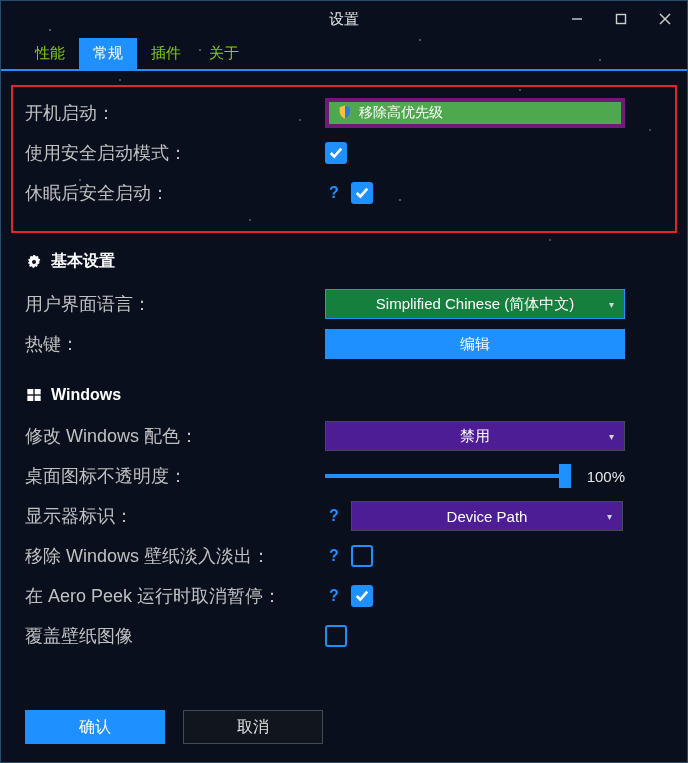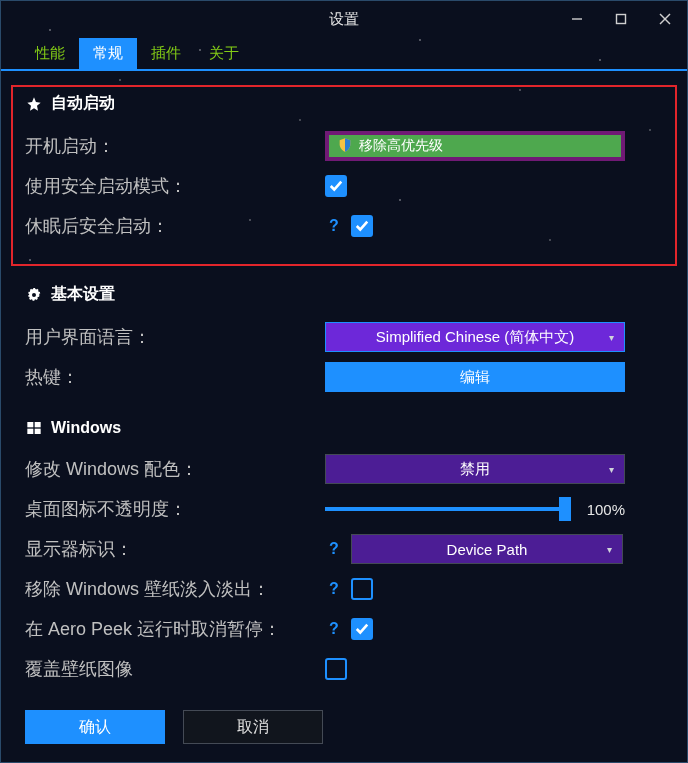--- a/index.html
+++ b/index.html
@@ -58,21 +58,21 @@
   .shield { width: 16px; height: 16px; }
   .checkbox {
     width: 22px; height: 22px; border: 2px solid #1e90ff; border-radius: 3px;
     display: inline-flex; align-items: center; justify-content: center;
     cursor: pointer;
   }
   .checkbox.checked { background: #1e90ff; }
   .checkbox svg { width: 14px; height: 14px; stroke: #fff; stroke-width: 3; fill: none; display: none; }
   .checkbox.checked svg { display: block; }
   .select {
-    width: 300px; height: 30px; background: #6d28d9; border: 1px solid #1e90ff;
+    width: 300px; height: 30px; background: #15803d; border: 1px solid #1e90ff;
     color: #fff; display: flex; align-items: center; justify-content: center;
     font-size: 15px; position: relative; cursor: pointer;
   }
   .select.dark { border-color: #444a55; background: #4c1d95; }
   .select .caret { position: absolute; right: 10px; top: 50%; transform: translateY(-50%); color: #cfd3da; font-size: 10px; }
   .btn-blue {
     width: 300px; height: 30px; background: #1e90ff; color: #fff;
     display: flex; align-items: center; justify-content: center; font-size: 15px;
     cursor: pointer; border: 1px solid #1e90ff;
   }
@@ -118,28 +118,20 @@
   <div class="tabbar">
     <div class="tab">性能</div>
     <div class="tab active">常规</div>
     <div class="tab">插件</div>
     <div class="tab">关于</div>
   </div>
 
   <div class="content">
 
     <div class="section hl">
-      <div class="section-head">
-        <span class="icon">
-          <svg viewBox="0 0 24 24" width="16" height="16" fill="#fff">
-              <path d="M12 2l2.9 6.9L22 10l-5.5 4.8L18 22l-6-3.5L6 22l1.5-7.2L2 10l7.1-1.1z"></path>
-            </svg>
-        </span>
-        <span class="section-title">自动启动</span>
-      </div>
 
       <div class="row">
         <div class="label">开机启动：</div>
         <div class="control">
           <div class="green-btn">
             <span>
               <svg class="shield" viewBox="0 0 24 24">
                   <path d="M12 2l8 3v6c0 5-3.4 9.7-8 11-4.6-1.3-8-6-8-11V5l8-3z" fill="#f6c244"></path>
                   <path d="M12 2l8 3v6c0 5-3.4 9.7-8 11V2z" fill="#2b7cd3"></path>
                 </svg>

